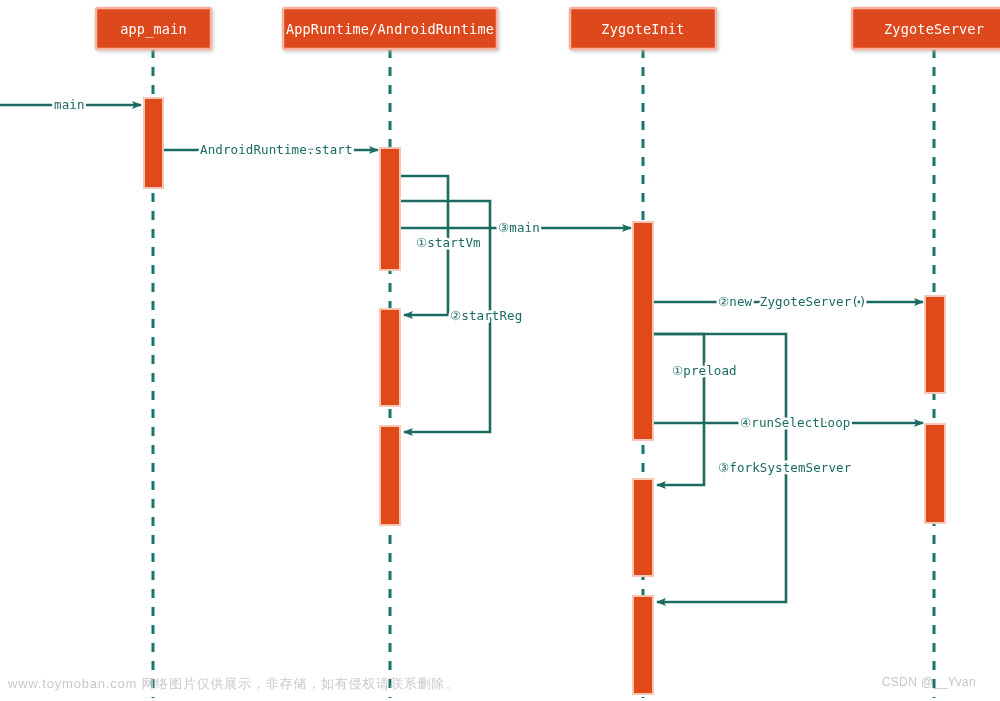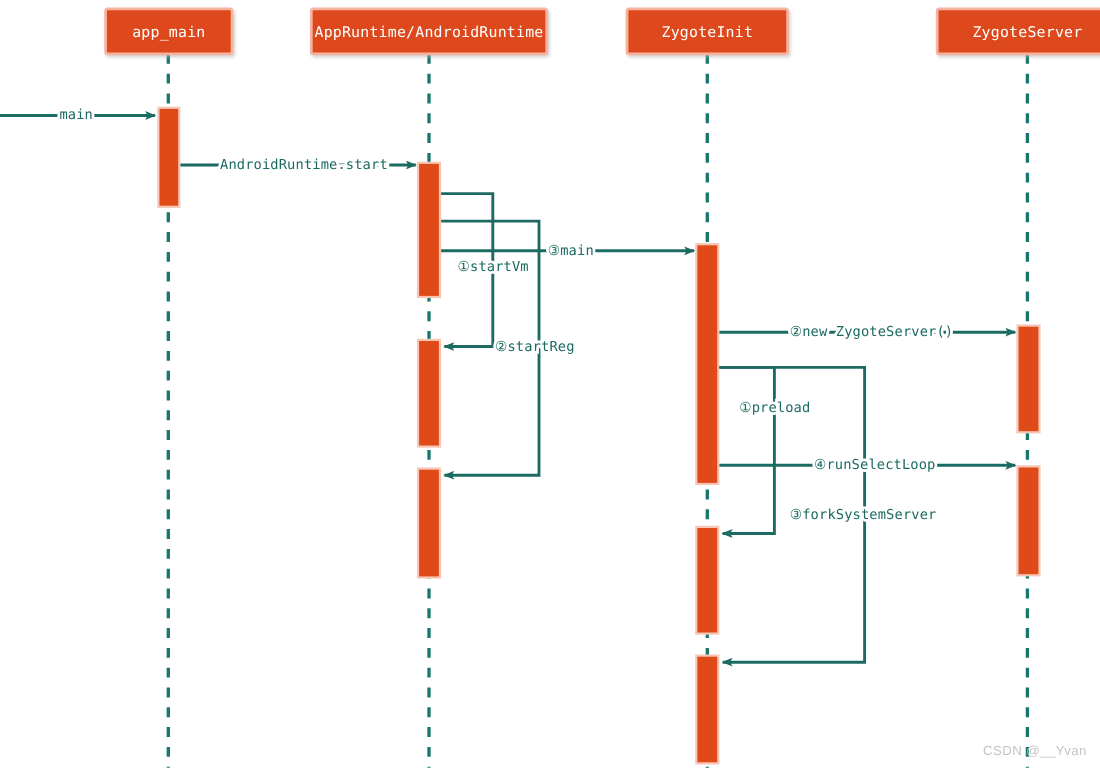--- a/index.html
+++ b/index.html
@@ -42,21 +42,21 @@
     bottom: 8px;
     font-family: "Liberation Sans", sans-serif;
     font-size: 13px;
     color: #c9c9c9;
     letter-spacing: 0.8px;
     white-space: nowrap;
     user-select: none;
   }
   .watermark-right {
     position: absolute;
-    right: 12px;
+    right: 24px;
     bottom: 12px;
     font-family: "Liberation Sans", sans-serif;
     font-size: 12px;
     color: #c4c4c4;
     letter-spacing: 0.4px;
     white-space: nowrap;
     user-select: none;
     margin-left: 48px;
   }
 </style>
@@ -140,15 +140,16 @@
         <rect x="570" y="8" width="146" height="41" rx="2" fill="#dd4a1c" stroke="#f5b3a0" stroke-width="2.5" filter="url(#boxshadow)"></rect>
         <text class="lifeline-title" x="643" y="29.5">ZygoteInit</text>
       </g>
       <g>
         <rect x="852" y="8" width="163" height="41" rx="2" fill="#dd4a1c" stroke="#f5b3a0" stroke-width="2.5" filter="url(#boxshadow)"></rect>
         <text class="lifeline-title" x="934" y="29.5">ZygoteServer</text>
       </g>
     </g>
   </svg>
 
+  <div class="watermark-left">www.toymoban.com 网络图片仅供展示，非存储，如有侵权请联系删除。</div>
   <div class="watermark-right">CSDN @__Yvan</div>
 
 </div>
 
 </body></html>

